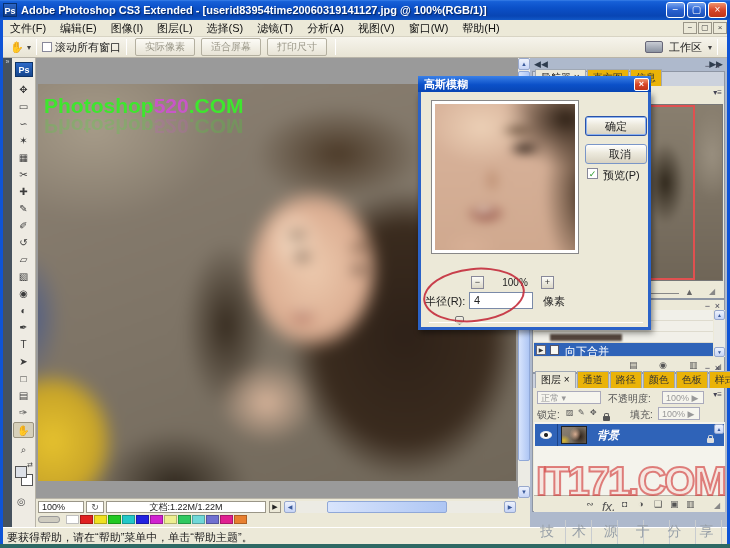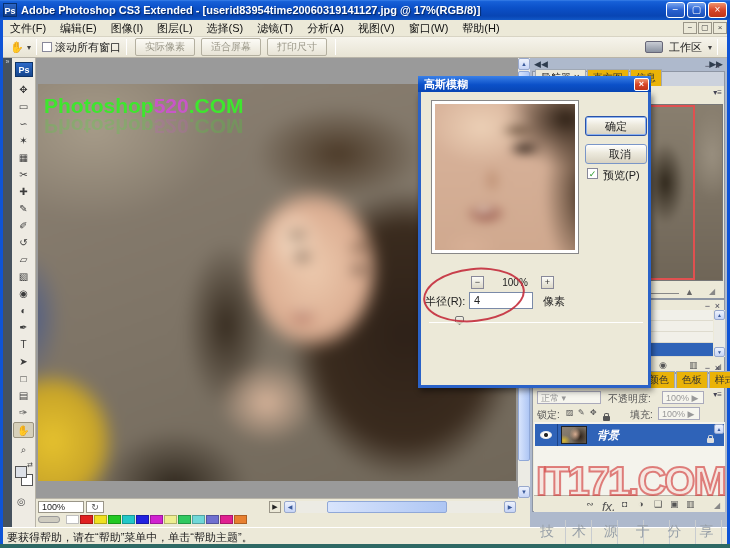--- a/index.html
+++ b/index.html
@@ -122,21 +122,21 @@
     background-image:
       radial-gradient(7px 8px at 55% 45%, #d8ae92, rgba(0,0,0,0) 80%),
       radial-gradient(12px 14px at 75% 60%, #2e2118, rgba(0,0,0,0) 80%),
       radial-gradient(8px 7px at 8% 85%, #d8b830, rgba(0,0,0,0) 80%),
       linear-gradient(150deg,#8c8173,#6f6658); }
   .minilock { display:inline-block; position:relative; width:7px; height:5px; background:#ddd; border-radius:1px; }
   .minilock:before { content:''; position:absolute; left:1px; top:-3px; width:3px; height:3px; border:1px solid #ddd; border-bottom:none; border-radius:2px 2px 0 0; }
   .minilock.dark { background:#555; } .minilock.dark:before { border-color:#555; }
 
   
-  #dialog { left:418px; top:92px; width:233px; height:296px; z-index:30; background:#ece9d8;
+  #dialog { left:418px; top:92px; width:233px; height:238px; z-index:30; background:#ece9d8;
     border:3px solid #2a62c8; border-top:none; box-shadow:2px 3px 6px rgba(0,0,0,.45); }
   #dlgtitle { position:absolute; left:-3px; top:-16px; width:233px; height:16px;
     background:linear-gradient(180deg,#3a80e8,#0b50c8 55%,#0845b4); color:#fff; font-weight:bold; font-size:11px;
     line-height:16px; padding-left:6px; }
   #dlgclose { position:absolute; right:2px; top:2px; width:15px; height:13px; border:1px solid #fff; border-radius:2px;
     background:linear-gradient(#f0946e,#d84628 50%,#c03418); color:#fff; font-size:9px; line-height:11px; text-align:center; }
   #pvframe { position:absolute; left:10px; top:8px; width:148px; height:154px; border:1px solid #888; background:#fff; }
   #pvimg { position:absolute; inset:3px; background:#d9b49c; overflow:hidden; }
   #pvpaint { position:absolute; inset:-10px; filter:blur(5px);
     background-image:
@@ -178,21 +178,21 @@
 </head>
 <body>
 
 <div id="app">
 
   <div class="abs frame" style="left:0;top:20px;width:3px;height:524px;"></div>
   <div class="abs frame" style="left:727px;top:20px;width:3px;height:524px;"></div>
 
   <div class="abs" id="titlebar">
     <div id="psicon">Ps</div>
-    <div id="wintitle">Adobe Photoshop CS3 Extended - [userid83954time20060319141127.jpg @ 17%(RGB/8)]</div>
+    <div id="wintitle">Adobe Photoshop CS3 Extended - [userid83954time20060319141127.jpg @ 100%(RGB/1)]</div>
     <div class="winbtn">−</div>
     <div class="winbtn">▢</div>
     <div class="winbtn close">×</div>
   </div>
 
   <div class="abs" id="menubar">
     <span class="menuitem">文件(F)</span>
     <span class="menuitem">编辑(E)</span>
     <span class="menuitem">图像(I)</span>
     <span class="menuitem">图层(L)</span>
@@ -269,20 +269,21 @@
 
   <div class="abs sb" style="left:518px;top:58px;width:12px;height:440px;">
     <div class="sbbtn abs" style="left:0;top:0;width:12px;height:12px;font-size:6px;line-height:11px;">▲</div>
     <div class="sbthumb abs" style="left:0;top:13px;width:12px;height:390px;"></div>
     <div class="sbbtn abs" style="left:0;top:428px;width:12px;height:12px;font-size:6px;line-height:11px;">▼</div>
   </div>
 
   <div class="abs" id="statusrow">
     <div class="inset abs" style="left:2px;top:2px;width:46px;height:12px;padding-left:3px;">100%</div>
     <div class="inset abs" style="left:50px;top:2px;width:18px;height:12px;text-align:center;color:#555;">↻</div>
+    <div class="inset abs" style="left:70px;top:2px;width:160px;height:12px;text-align:center;">文档:1.22M/1.22M</div>
     <div class="abs" style="left:233px;top:2px;width:12px;height:12px;background:#ece9d8;border:1px solid #9a9688;font-size:7px;line-height:10px;text-align:center;">▶</div>
     <div class="sbbtn abs" style="left:248px;top:2px;width:12px;height:12px;font-size:6px;line-height:11px;">◀</div>
     <div class="sb abs" style="left:261px;top:2px;width:206px;height:12px;">
       <div class="sbthumb abs" style="left:30px;top:0;width:120px;height:12px;"></div>
     </div>
     <div class="sbbtn abs" style="left:468px;top:2px;width:12px;height:12px;font-size:6px;line-height:11px;">▶</div>
   </div>
 
   <div class="abs" id="swatchstrip">
     <div class="abs" style="left:2px;top:1px;width:22px;height:7px;background:#cfccc0;border:1px solid #999;border-radius:3px;"></div>

